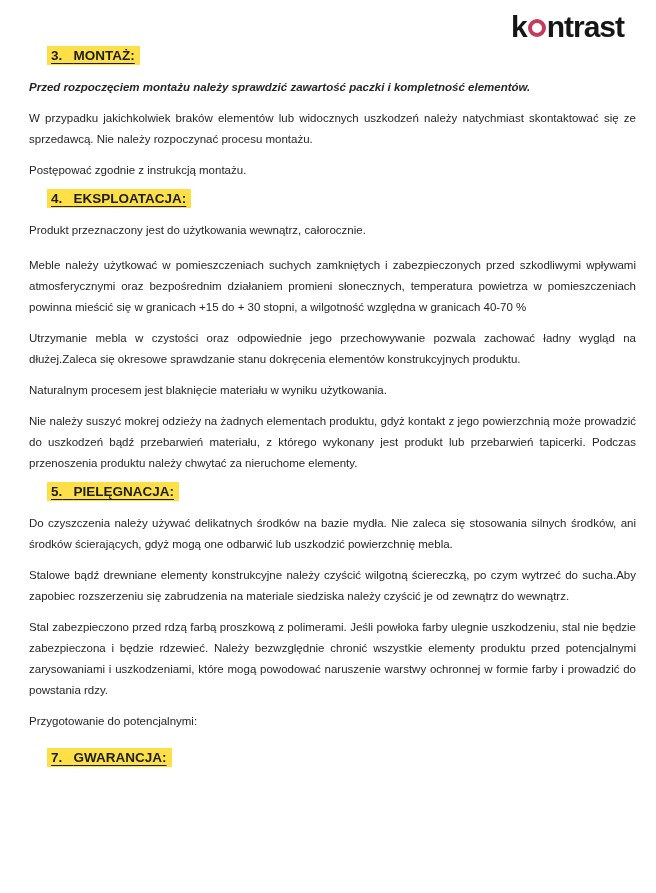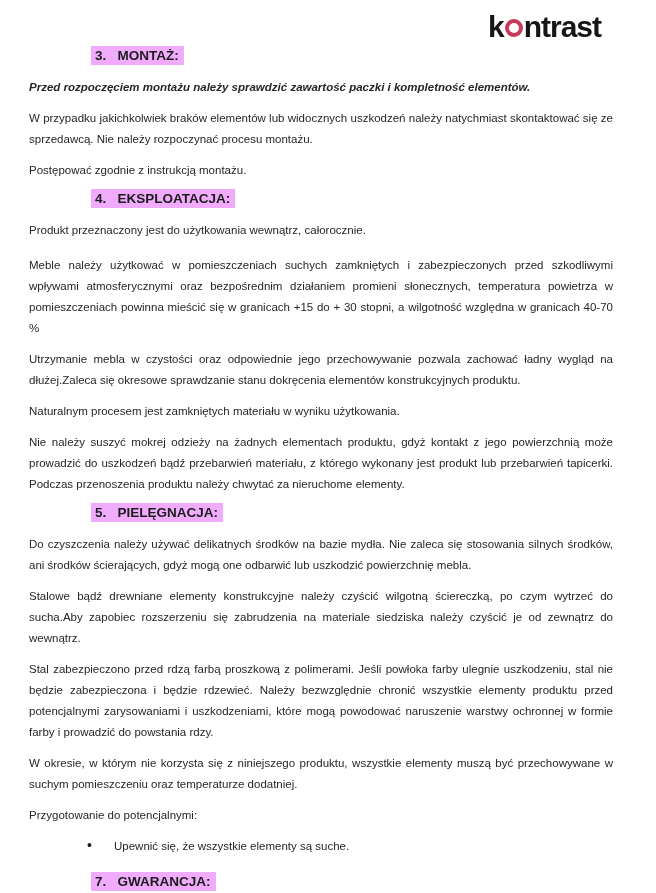--- a/index.html
+++ b/index.html
@@ -9,21 +9,21 @@
   }
   body {
     width: 656px;
     height: 893px;
     overflow: hidden;
     font-family: "Liberation Sans", sans-serif;
     color: #262626;
     position: relative;
   }
   .page {
-    padding: 8px 43px 0 29px;
+    padding: 8px 20px 0 29px;
   }
   
   .logo {
     text-align: right;
     padding-right: 12px;
     height: 38px;
     line-height: 38px;
     font-size: 30px;
     font-weight: bold;
     letter-spacing: -1px;
@@ -43,25 +43,25 @@
   .heading {
     margin: 10px 0 14px 18px;
     font-size: 13.5px;
     font-weight: bold;
     color: #1c1c1c;
   }
   .heading.first {
     margin-top: 2px;
   }
   .heading .hl {
-    background: #f0abfc;
+    background: #fde047;
     padding: 2px 5px 2px 4px;
+    text-decoration: underline;
     text-underline-offset: 3px;
     text-decoration-thickness: 1px;
-    margin-left: 44px;
   }
   
   p.para {
     margin: 0 0 10px 0;
     font-size: 11.5px;
     line-height: 21px;
     text-align: justify;
   }
   p.para.tight { margin-bottom: 14px; }
   p.para.bold { font-weight: bold; font-style: italic; }
@@ -99,32 +99,30 @@
 
   <p class="para bold">Przed rozpoczęciem montażu należy sprawdzić zawartość paczki i kompletność elementów.</p>
   <p class="para">W przypadku jakichkolwiek braków elementów lub widocznych uszkodzeń należy natychmiast skontaktować się ze sprzedawcą. Nie należy rozpoczynać procesu montażu.</p>
   <p class="para">Postępować zgodnie z instrukcją montażu.</p>
 
   <div class="heading"><span class="hl"><span>4.</span>&nbsp;&nbsp;&nbsp;<span>EKSPLOATACJA:</span></span></div>
 
   <p class="para tight noj">Produkt przeznaczony jest do użytkowania wewnątrz, całorocznie.</p>
   <p class="para">Meble należy użytkować w pomieszczeniach suchych zamkniętych i zabezpieczonych przed szkodliwymi wpływami atmosferycznymi oraz bezpośrednim działaniem promieni słonecznych, temperatura powietrza w pomieszczeniach powinna mieścić się w granicach +15 do + 30 stopni, a wilgotność względna w granicach 40-70 %</p>
   <p class="para">Utrzymanie mebla w czystości oraz odpowiednie jego przechowywanie pozwala zachować ładny wygląd na dłużej.Zaleca się okresowe sprawdzanie stanu dokręcenia elementów konstrukcyjnych produktu.</p>
-  <p class="para noj">Naturalnym procesem jest zamkniętych materiału w wyniku użytkowania.</p>
+  <p class="para noj">Naturalnym procesem jest blaknięcie materiału w wyniku użytkowania.</p>
   <p class="para">Nie należy suszyć mokrej odzieży na żadnych elementach produktu, gdyż kontakt z jego powierzchnią może prowadzić do uszkodzeń bądź przebarwień materiału, z którego wykonany jest produkt lub przebarwień tapicerki. Podczas przenoszenia produktu należy chwytać za nieruchome elementy.</p>
 
   <div class="heading"><span class="hl"><span>5.</span>&nbsp;&nbsp;&nbsp;<span>PIELĘGNACJA:</span></span></div>
 
   <p class="para">Do czyszczenia należy używać delikatnych środków na bazie mydła. Nie zaleca się stosowania silnych środków, ani środków ścierających, gdyż mogą one odbarwić lub uszkodzić powierzchnię mebla.</p>
   <p class="para">Stalowe bądź drewniane elementy konstrukcyjne należy czyścić wilgotną ściereczką, po czym wytrzeć do sucha.Aby zapobiec rozszerzeniu się zabrudzenia na materiale siedziska należy czyścić je od zewnątrz do wewnątrz.</p>
   <p class="para">Stal zabezpieczono przed rdzą farbą proszkową z polimerami. Jeśli powłoka farby ulegnie uszkodzeniu, stal nie będzie zabezpieczona i będzie rdzewieć. Należy bezwzględnie chronić wszystkie elementy produktu przed potencjalnymi zarysowaniami i uszkodzeniami, które mogą powodować naruszenie warstwy ochronnej w formie farby i prowadzić do powstania rdzy.</p>
 
 
-  <p class="para">W okresie, w którym nie korzysta się z niniejszego produktu, wszystkie elementy muszą być przechowywane w suchym pomieszczeniu oraz temperaturze dodatniej.</p>
   <p class="para noj">Przygotowanie do potencjalnymi:</p>
 
   <ul class="bullets">
-    <li>Upewnić się, że wszystkie elementy są suche.</li>
   </ul>
 
   <div class="heading"><span class="hl"><span>7.</span>&nbsp;&nbsp;&nbsp;<span>GWARANCJA:</span></span></div>
 
 </div>
 
 </body></html>

